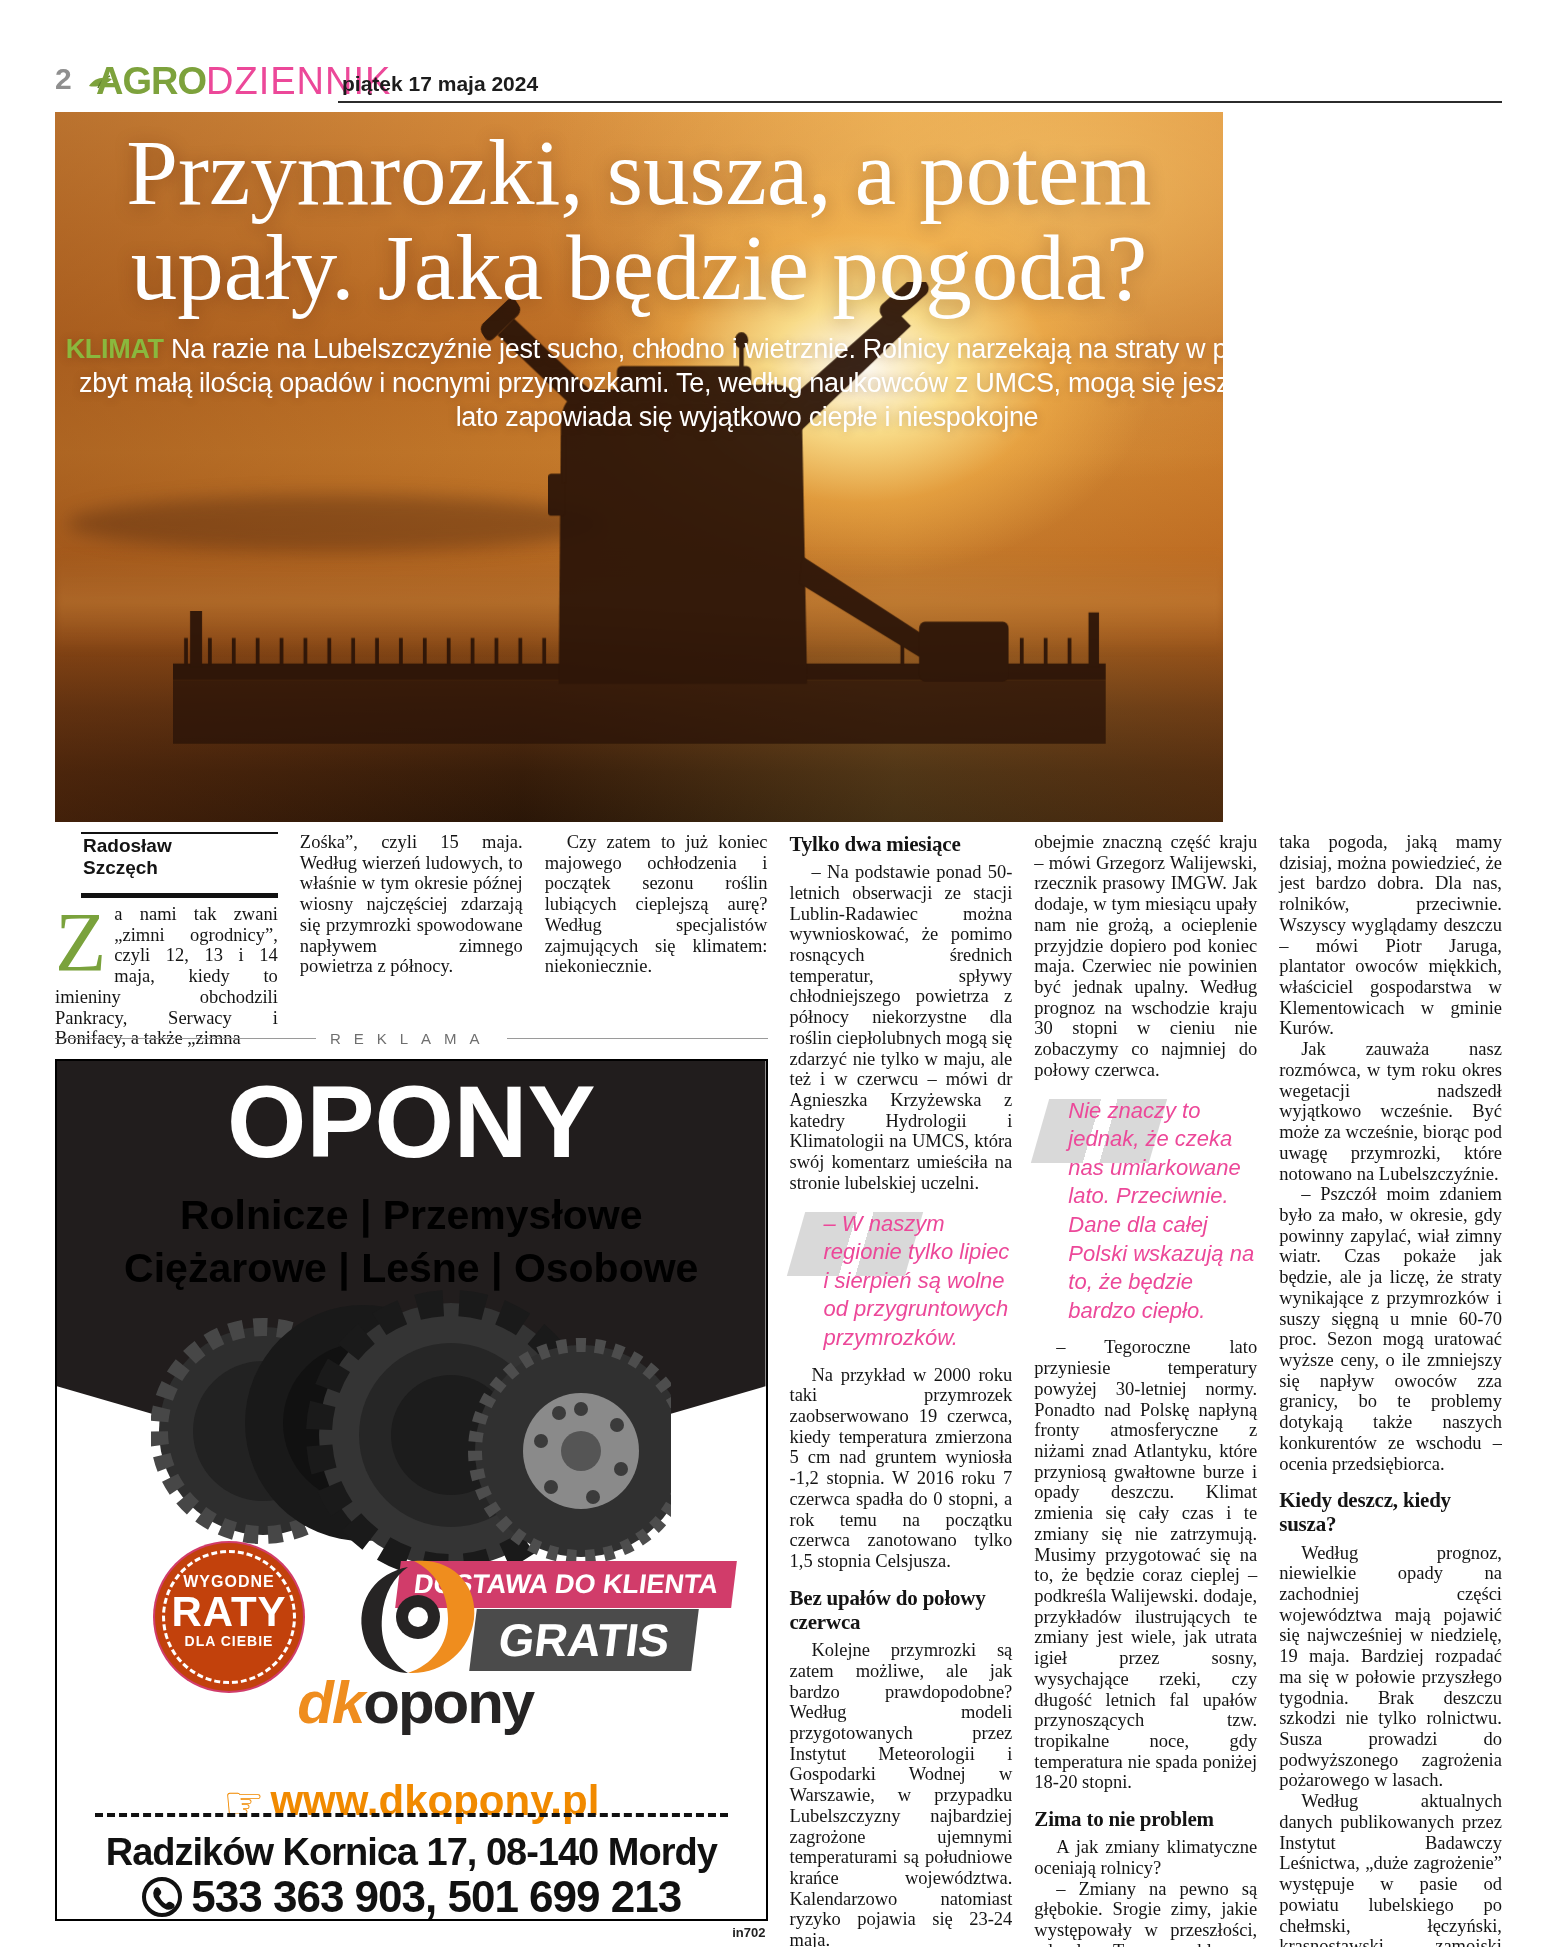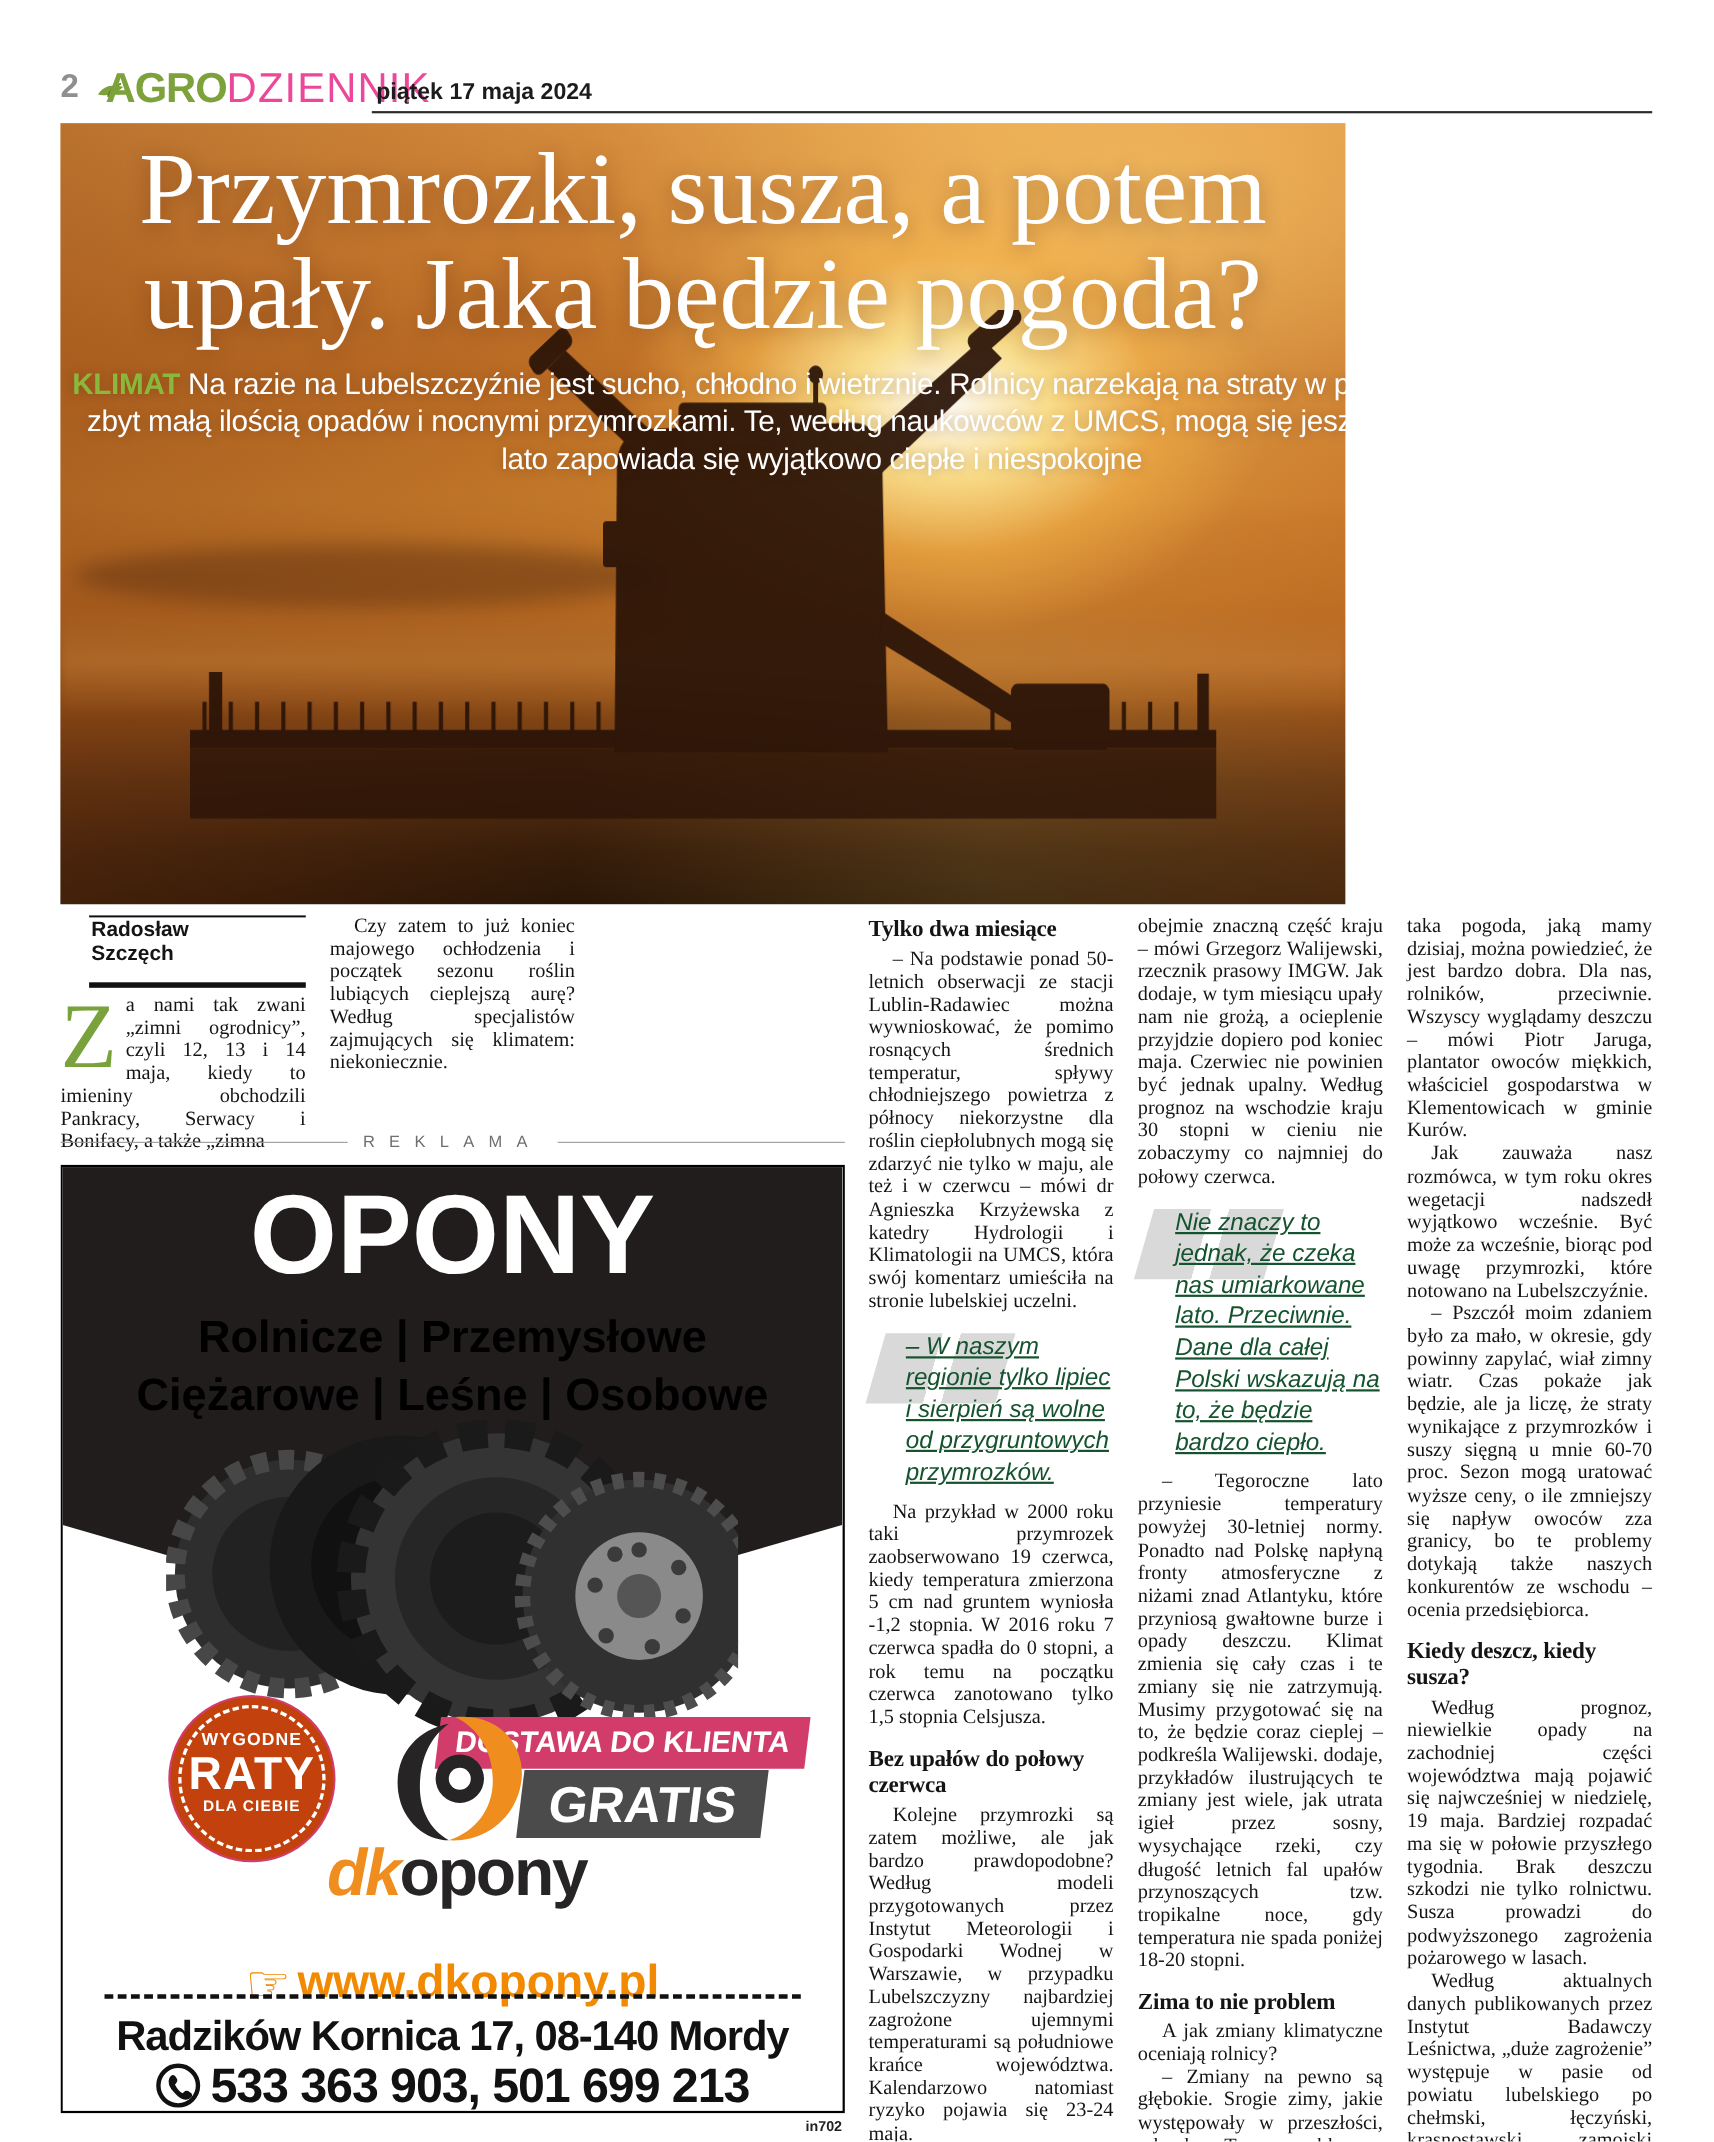--- a/index.html
+++ b/index.html
@@ -40,21 +40,21 @@
   .top3{display:grid;grid-template-columns:repeat(3,1fr);column-gap:22px;height:190px;}
   .bodytxt{font-size:18.5px;line-height:1.12;text-align:justify;color:#141414;}
   .ind{text-indent:22px;}
   .colblock{font-size:18.5px;line-height:1.12;text-align:justify;color:#141414;}
   .byline{display:inline-block;font:700 19px "Liberation Sans",sans-serif;
           border-top:2px solid #111;border-bottom:5px solid #111;padding:1px 26px 14px 2px;margin:0 0 6px 26px;}
   .dropcap{float:left;color:#7aa23c;font-size:84px;line-height:.78;padding:6px 8px 0 0;font-family:"Liberation Serif",serif;}
   .subhead{font:700 21px/1.15 "Liberation Serif",serif;margin:14px 0 6px;text-align:left;letter-spacing:-.2px;}
   .subhead.first{margin-top:0;}
   .quote{position:relative;margin:16px 0 12px;padding-left:34px;
-         font:italic 500 22px/1.3 "Liberation Sans",sans-serif;color:#14532d;text-align:left;text-decoration:underline;}
+         font:italic 500 22px/1.3 "Liberation Sans",sans-serif;color:#ec4899;text-align:left;}
   .quote::before{content:"";position:absolute;left:6px;top:2px;width:118px;height:64px;z-index:0;
          background:linear-gradient(to right,#d9d9d9 0 44%,transparent 44% 58%,#d9d9d9 58% 100%);
          transform:skewX(-16deg);}
   .quote span{position:relative;z-index:1;}
 
   
   .reklama{display:flex;align-items:center;gap:14px;margin:8px 0 12px;color:#6f6f6f;
            font:400 15px "Liberation Sans",sans-serif;letter-spacing:13px;}
   .reklama::before,.reklama::after{content:"";flex:1;height:1px;background:#9a9a9a;}
 
@@ -175,20 +175,23 @@
 
     <div class="leftzone">
       <div class="top3">
         <div class="colblock">
           <span class="byline">Radosław Szczęch</span>
           <div class="bodytxt">
             <span class="dropcap">Z</span><span>a nami tak zwani „zimni ogrodnicy”, czyli 12, 13 i 14 maja, kiedy to imieniny obchodzili Pankracy, Serwacy i Bonifacy, a także „zimna</span>
           </div>
         </div>
         <div class="colblock">
+          <div class="bodytxt">Zośka”, czyli 15 maja. Według wierzeń ludowych, to właśnie w tym okresie późnej wiosny najczęściej zdarzają się przymrozki spowodowane napływem zimnego powietrza z północy.</div>
+        </div>
+        <div class="colblock">
           <div class="bodytxt ind">Czy zatem to już koniec majowego ochłodzenia i początek sezonu roślin lubiących cieplejszą aurę? Według specjalistów zajmujących się klimatem: niekoniecznie.</div>
         </div>
       </div>
 
       <div class="reklama">
         <span>REKLAMA</span>
       </div>
 
       <div class="ad">
         <div class="ad-dark"></div>

